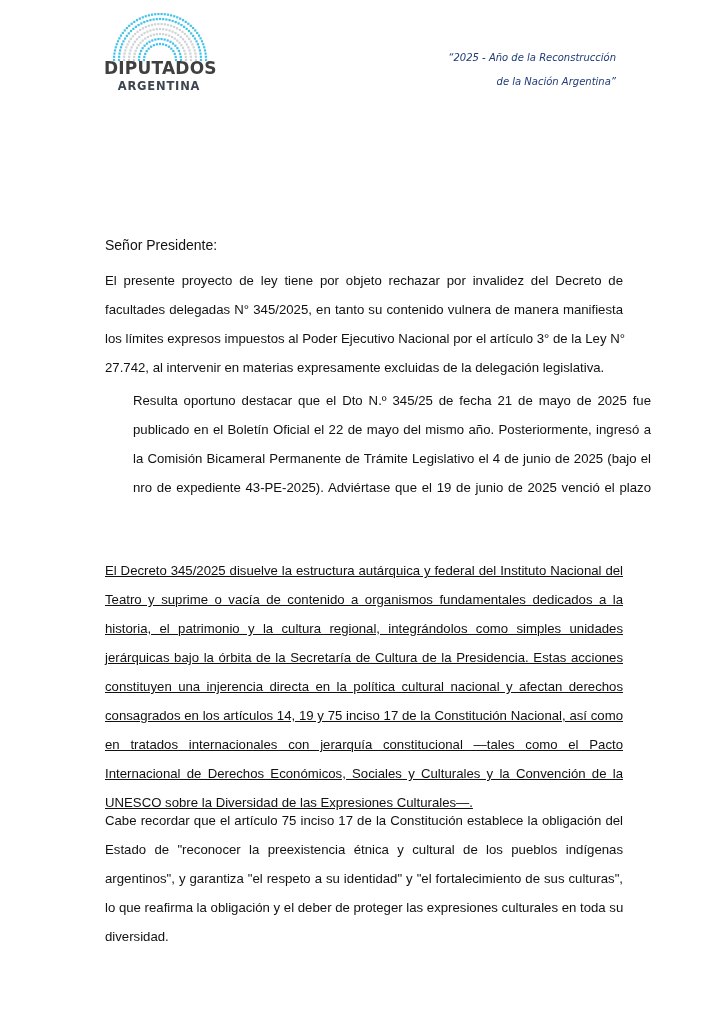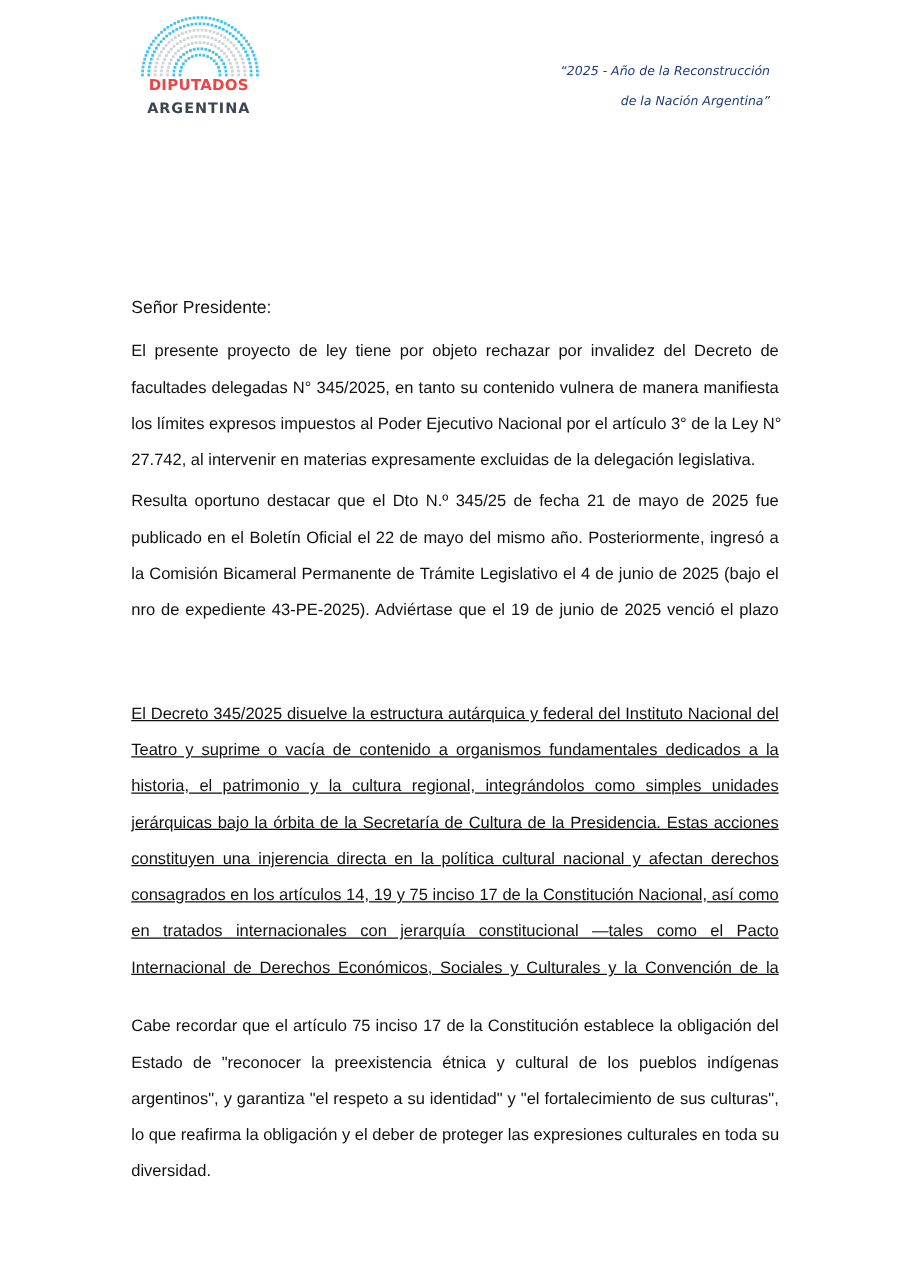--- a/index.html
+++ b/index.html
@@ -38,23 +38,23 @@
       height: 50px;
     }
     .logo-title {
       position: absolute;
       left: 0;
       top: 46px;
       width: 110px;
       text-align: center;
       font-family: "DejaVu Sans", sans-serif;
       font-weight: bold;
-      font-size: 12px;
+      font-size: 17px;
       letter-spacing: 0.2px;
-      color: #ef4444;
+      color: #404040;
       line-height: 20px;
     }
     .logo-subtitle {
       position: absolute;
       left: 0;
       top: 67px;
       width: 110px;
       text-align: center;
       font-family: "DejaVu Sans", sans-serif;
       font-weight: bold;
@@ -107,21 +107,21 @@
       display: block;
       text-align: justify;
       text-align-last: justify;
       white-space: nowrap;
       height: 29px;
     }
     .para .line.last {
       text-align-last: left;
     }
     #p1 { top: 266px; }
-    #p2 { top: 386px; }
+    #p2 { top: 386px; margin-left: 28px; }
     #p3 { top: 556px; text-decoration: underline; }
     #p4 { top: 806px; }
   </style>
 </head>
 <body>
 
 <div class="page">
 
   <div class="logo">
     <svg class="logo-emblem" id="emblem" viewBox="0 0 100 50" xmlns="http://www.w3.org/2000/svg">
@@ -374,20 +374,21 @@
 
   <div class="para" id="p3">
     <span class="line">El Decreto 345/2025 disuelve la estructura autárquica y federal del Instituto Nacional del</span>
     <span class="line">Teatro y suprime o vacía de contenido a organismos fundamentales dedicados a la</span>
     <span class="line">historia, el patrimonio y la cultura regional, integrándolos como simples unidades</span>
     <span class="line">jerárquicas bajo la órbita de la Secretaría de Cultura de la Presidencia. Estas acciones</span>
     <span class="line">constituyen una injerencia directa en la política cultural nacional y afectan derechos</span>
     <span class="line">consagrados en los artículos 14, 19 y 75 inciso 17 de la Constitución Nacional, así como</span>
     <span class="line">en tratados internacionales con jerarquía constitucional —tales como el Pacto</span>
     <span class="line">Internacional de Derechos Económicos, Sociales y Culturales y la Convención de la</span>
+    <span class="line last">UNESCO sobre la Diversidad de las Expresiones Culturales—.</span>
   </div>
 
   <div class="para" id="p4">
     <span class="line">Cabe recordar que el artículo 75 inciso 17 de la Constitución establece la obligación del</span>
     <span class="line">Estado de "reconocer la preexistencia étnica y cultural de los pueblos indígenas</span>
     <span class="line">argentinos", y garantiza "el respeto a su identidad" y "el fortalecimiento de sus culturas",</span>
     <span class="line">lo que reafirma la obligación y el deber de proteger las expresiones culturales en toda su</span>
     <span class="line last">diversidad.</span>
   </div>
 

